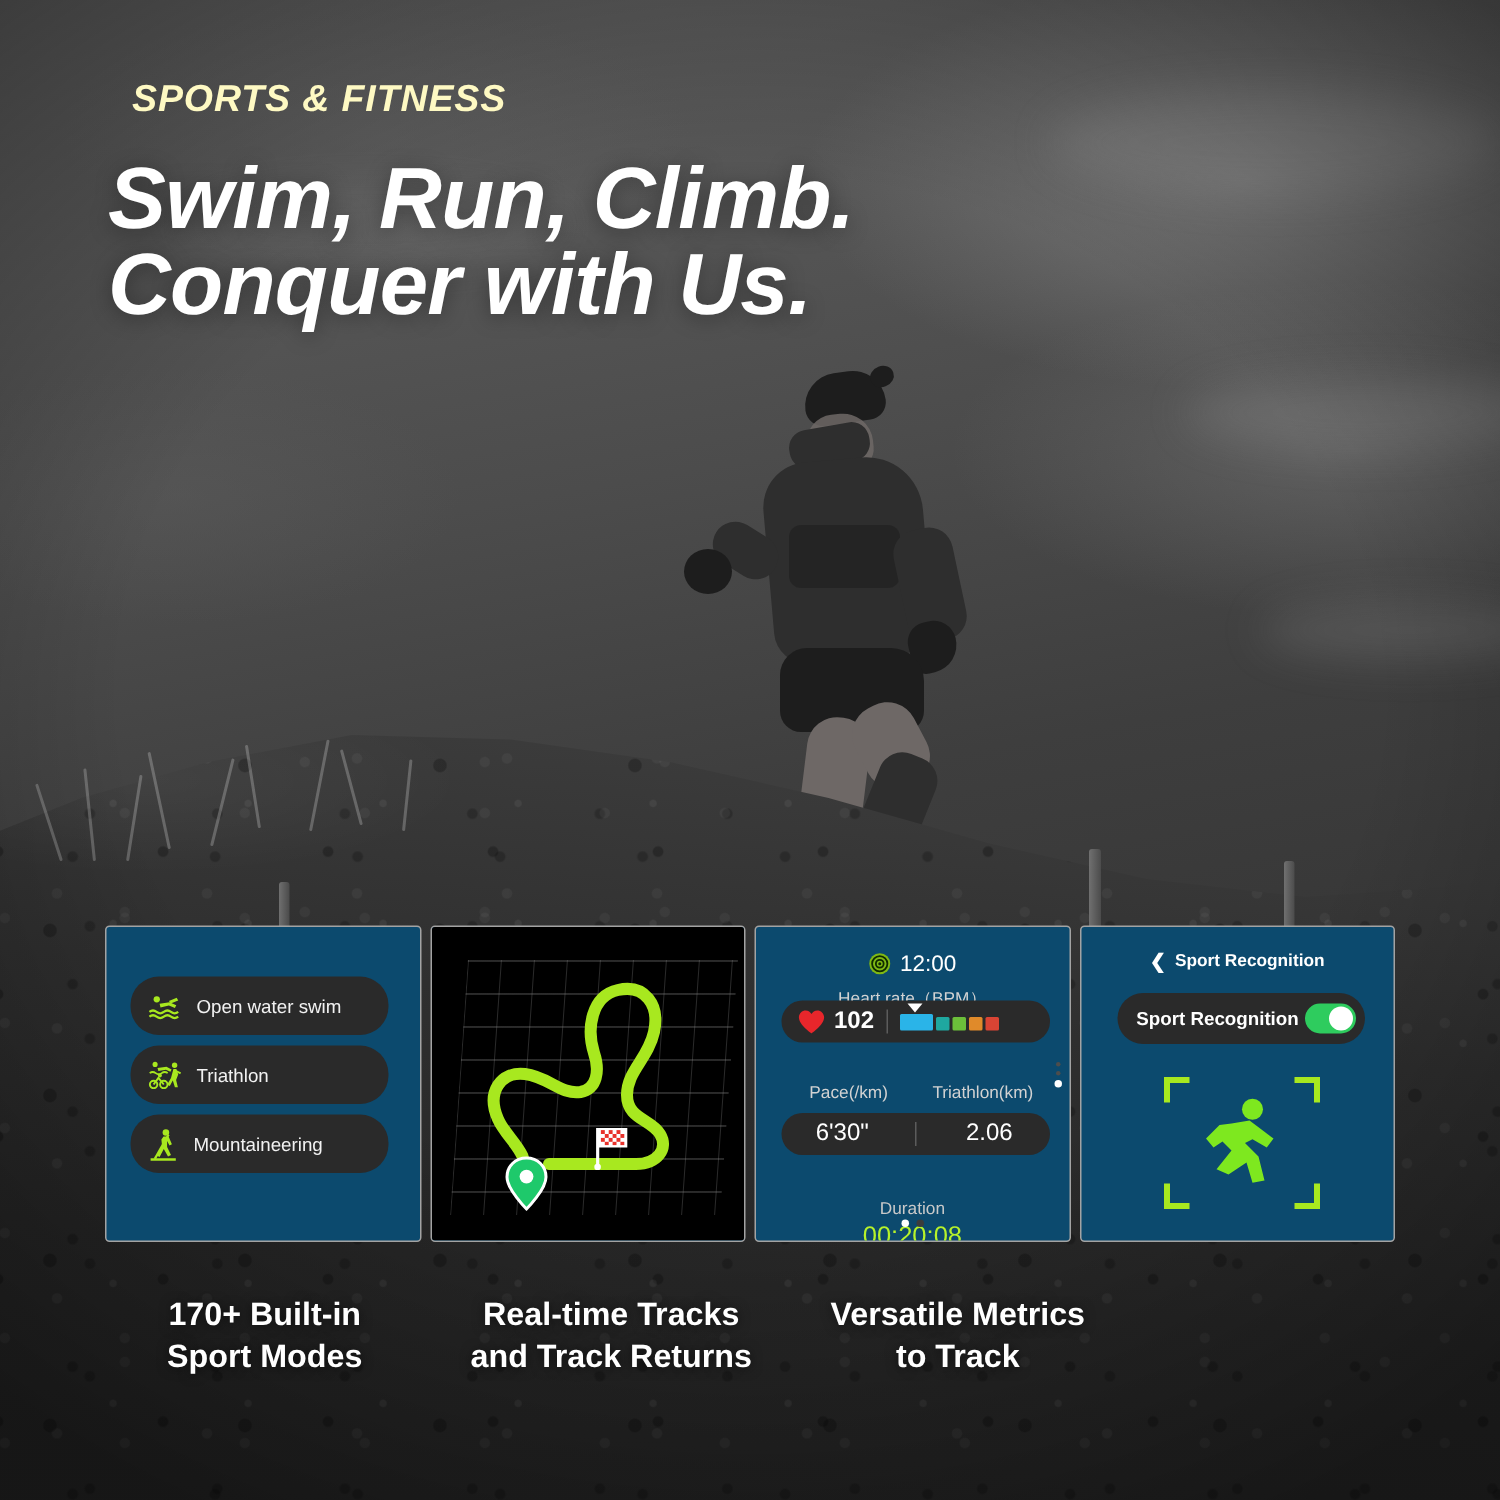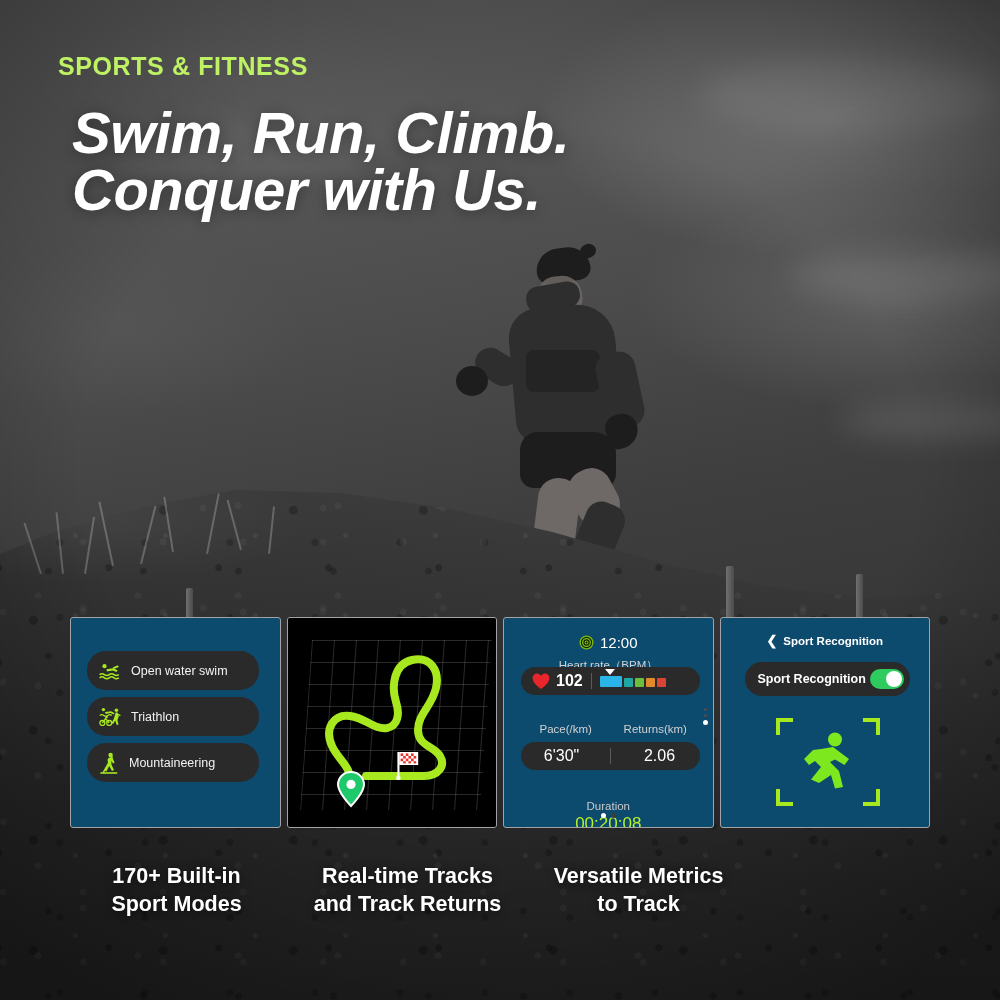--- a/index.html
+++ b/index.html
@@ -61,23 +61,24 @@
   .rn { position:absolute; background:#1d1d1d; }
   .rn.mid { background:#2e2e2e; }
   .rn.lt  { background:#6e6866; }
   .vig {
     position:absolute; inset:0;
     background:radial-gradient(ellipse 760px 620px at 50% 46%, rgba(0,0,0,0) 55%, rgba(0,0,0,.38) 100%);
   }
 
   
   .eyebrow {
-    position:absolute; left:58px; top:52px;
+    position:absolute; left:88px; top:52px;
     font-size:25px; font-weight:bold; letter-spacing:.6px;
-    color:#bef264;
+    color:#fef9c3;
+    font-style:italic;
   }
   .headline {
     position:absolute; left:72px; top:104px;
     font-size:58px; font-weight:bold; font-style:italic;
     color:#ffffff; line-height:.99; letter-spacing:-.5px;
     text-shadow:0 2px 14px rgba(0,0,0,.35);
   }
   .headline .l2 { display:block; }
 
   
@@ -342,21 +343,21 @@
         </span>
         <span class="z" style="background:#1fa8a0;"></span>
         <span class="z" style="background:#6cbf3a;"></span>
         <span class="z" style="background:#e08a2a;"></span>
         <span class="z" style="background:#d94434;"></span>
       </span>
     </div>
 
     <div style="position:absolute;top:105px;left:17px;width:179px;display:flex;">
       <span style="flex:1;text-align:center;color:#d2d2d2;font-size:11.5px;">Pace(/km)</span>
-      <span style="flex:1;text-align:center;color:#d2d2d2;font-size:11.5px;">Returns(km)</span>
+      <span style="flex:1;text-align:center;color:#d2d2d2;font-size:11.5px;">Triathlon(km)</span>
     </div>
 
     <div class="m-row" style="top:124px;">
       <span class="pd-val">6'30"</span>
       <span class="divider"></span>
       <span class="pd-val">2.06</span>
     </div>
 
     <div class="dur" style="top:160px;">00:20:08</div>
     <div class="dur-lab" style="top:182px;">Duration</div>

